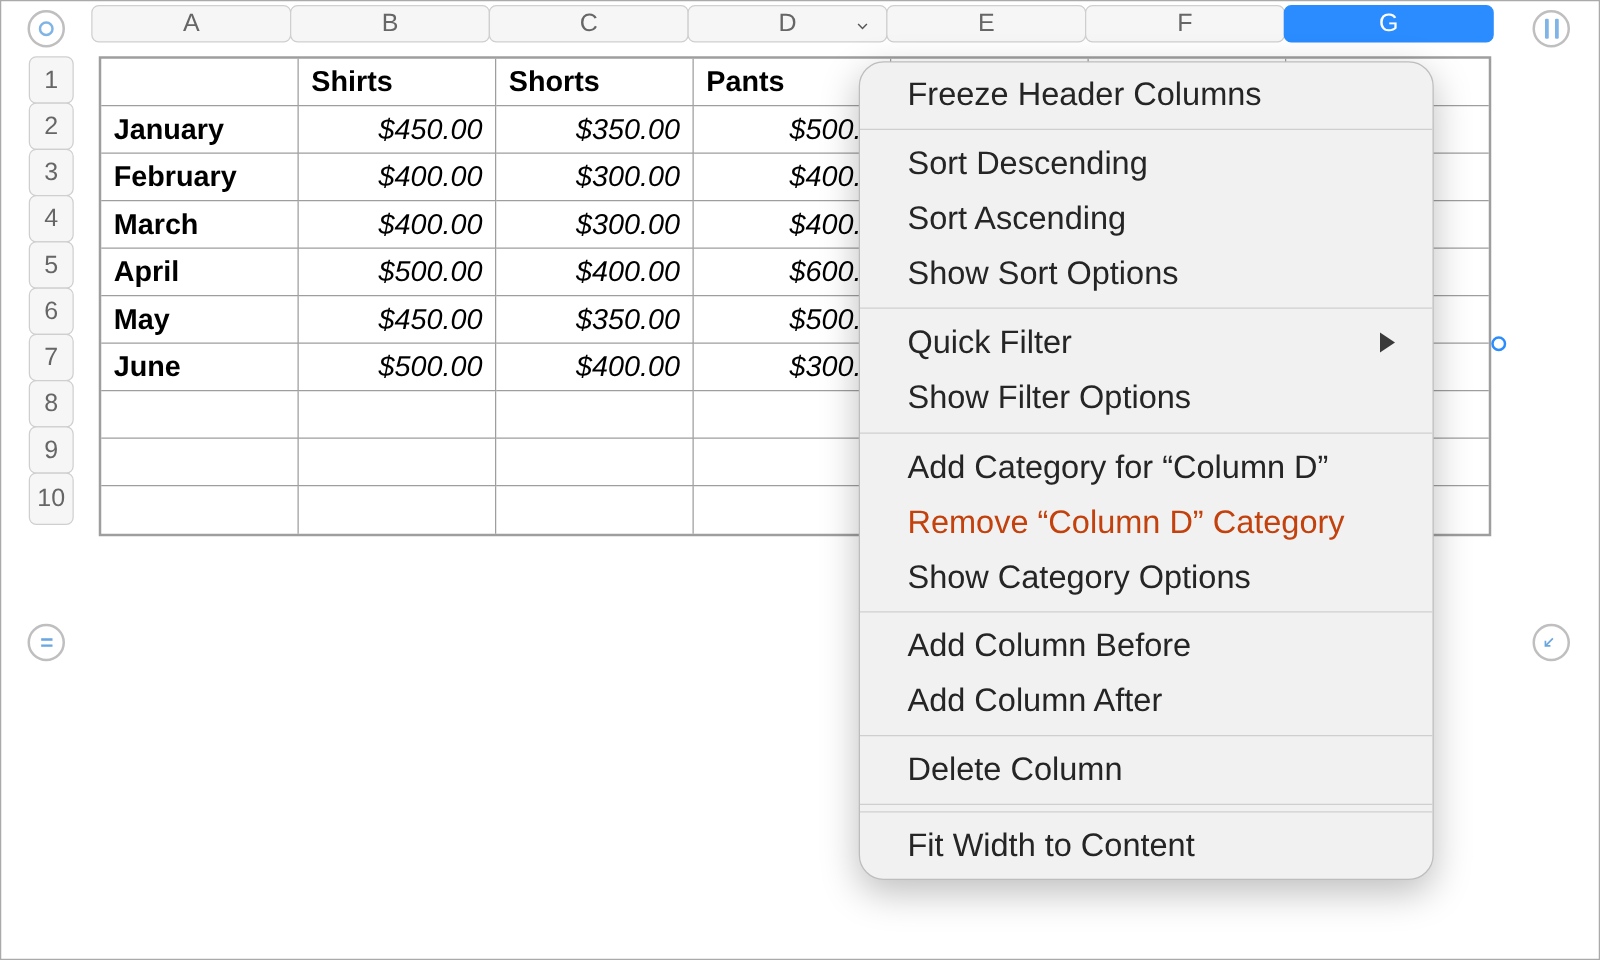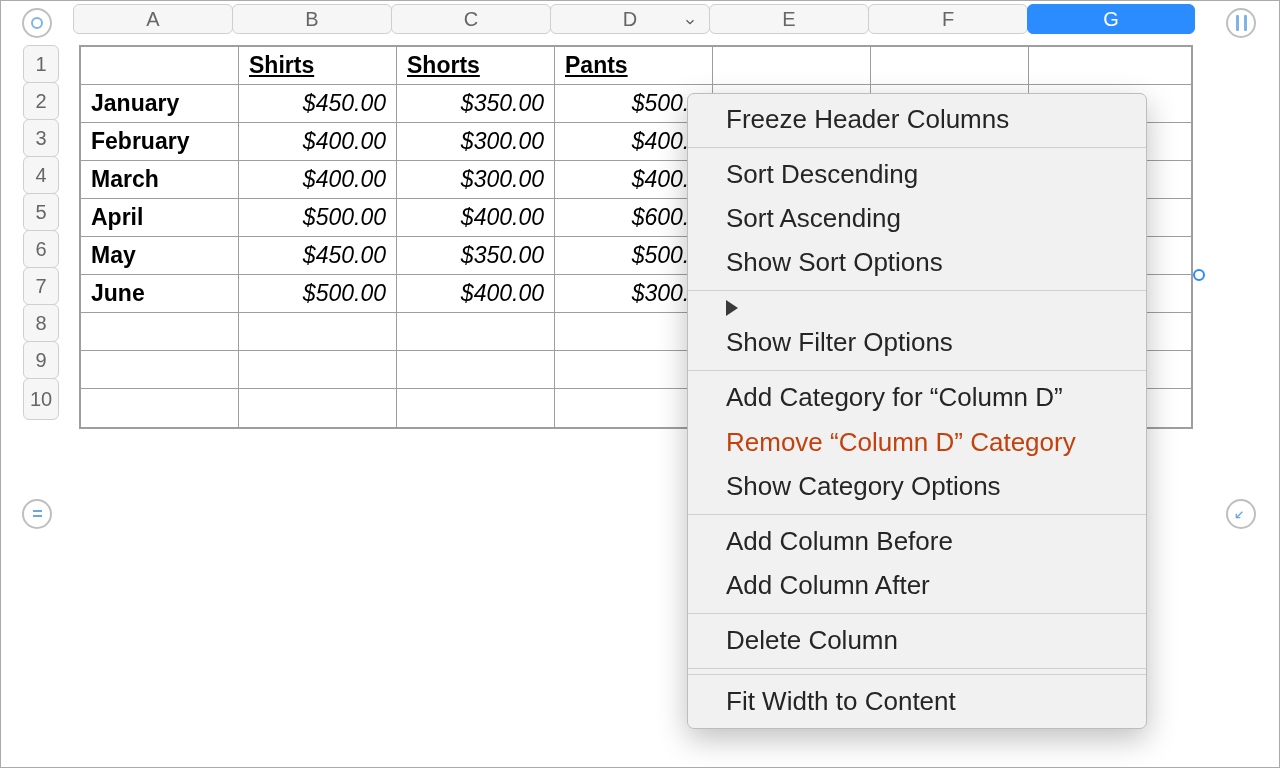--- a/index.html
+++ b/index.html
@@ -115,37 +115,36 @@
     border-bottom:1px solid #9e9e9e;
     display:flex; align-items:center;
     padding:0 10px;
     font-size:23px;
   }
   .sheet-row:last-child .cell { border-bottom:none; }
   .cell:last-child { border-right:none; }
   .cA{width:158px;} .cB{width:158px;} .cC{width:158px;} .cD{width:158px;}
   .cE{width:158px;} .cF{width:158px;} .cG{width:162px;}
   .num { justify-content:flex-end;font-style:italic; }
-  .hdr { font-weight:700;text-decoration:underline; }
+  .hdr { font-weight:700; }
   .mlabel { font-weight:700; }
 
   
   .ctx-menu {
     position:absolute;
     top:48px;
     left:686px;
     width:460px;
     background:#f1f1f1;
     border:1px solid #bdbdbd;
-    border-radius:7px;
+    border-radius:20px;
     box-shadow:0 10px 30px rgba(0,0,0,0.25);
     padding:4px 0;
     font-size:26px;
     color:#252525;
-    margin-top:44px;
   }
   .ctx-item {
     padding:4px 24px 5px 38px;
     display:flex;
     align-items:center;
     justify-content:space-between;
     line-height:1.35;
   }
   .ctx-item.disabled { color:#c2410c; }
   .ctx-item.highlight {
@@ -425,20 +424,21 @@
       <span>Sort Descending</span>
     </div>
   <div class="ctx-item">
       <span>Sort Ascending</span>
     </div>
   <div class="ctx-item">
       <span>Show Sort Options</span>
     </div>
   <div class="ctx-sep"></div>
   <div class="ctx-item">
+      <span>Quick Filter</span>
       <span class="submenu-arrow"></span>
     </div>
   <div class="ctx-item">
       <span>Show Filter Options</span>
     </div>
   <div class="ctx-sep"></div>
   <div class="ctx-item">
       <span>Add Category for “Column D”</span>
     </div>
   <div class="ctx-item disabled">

